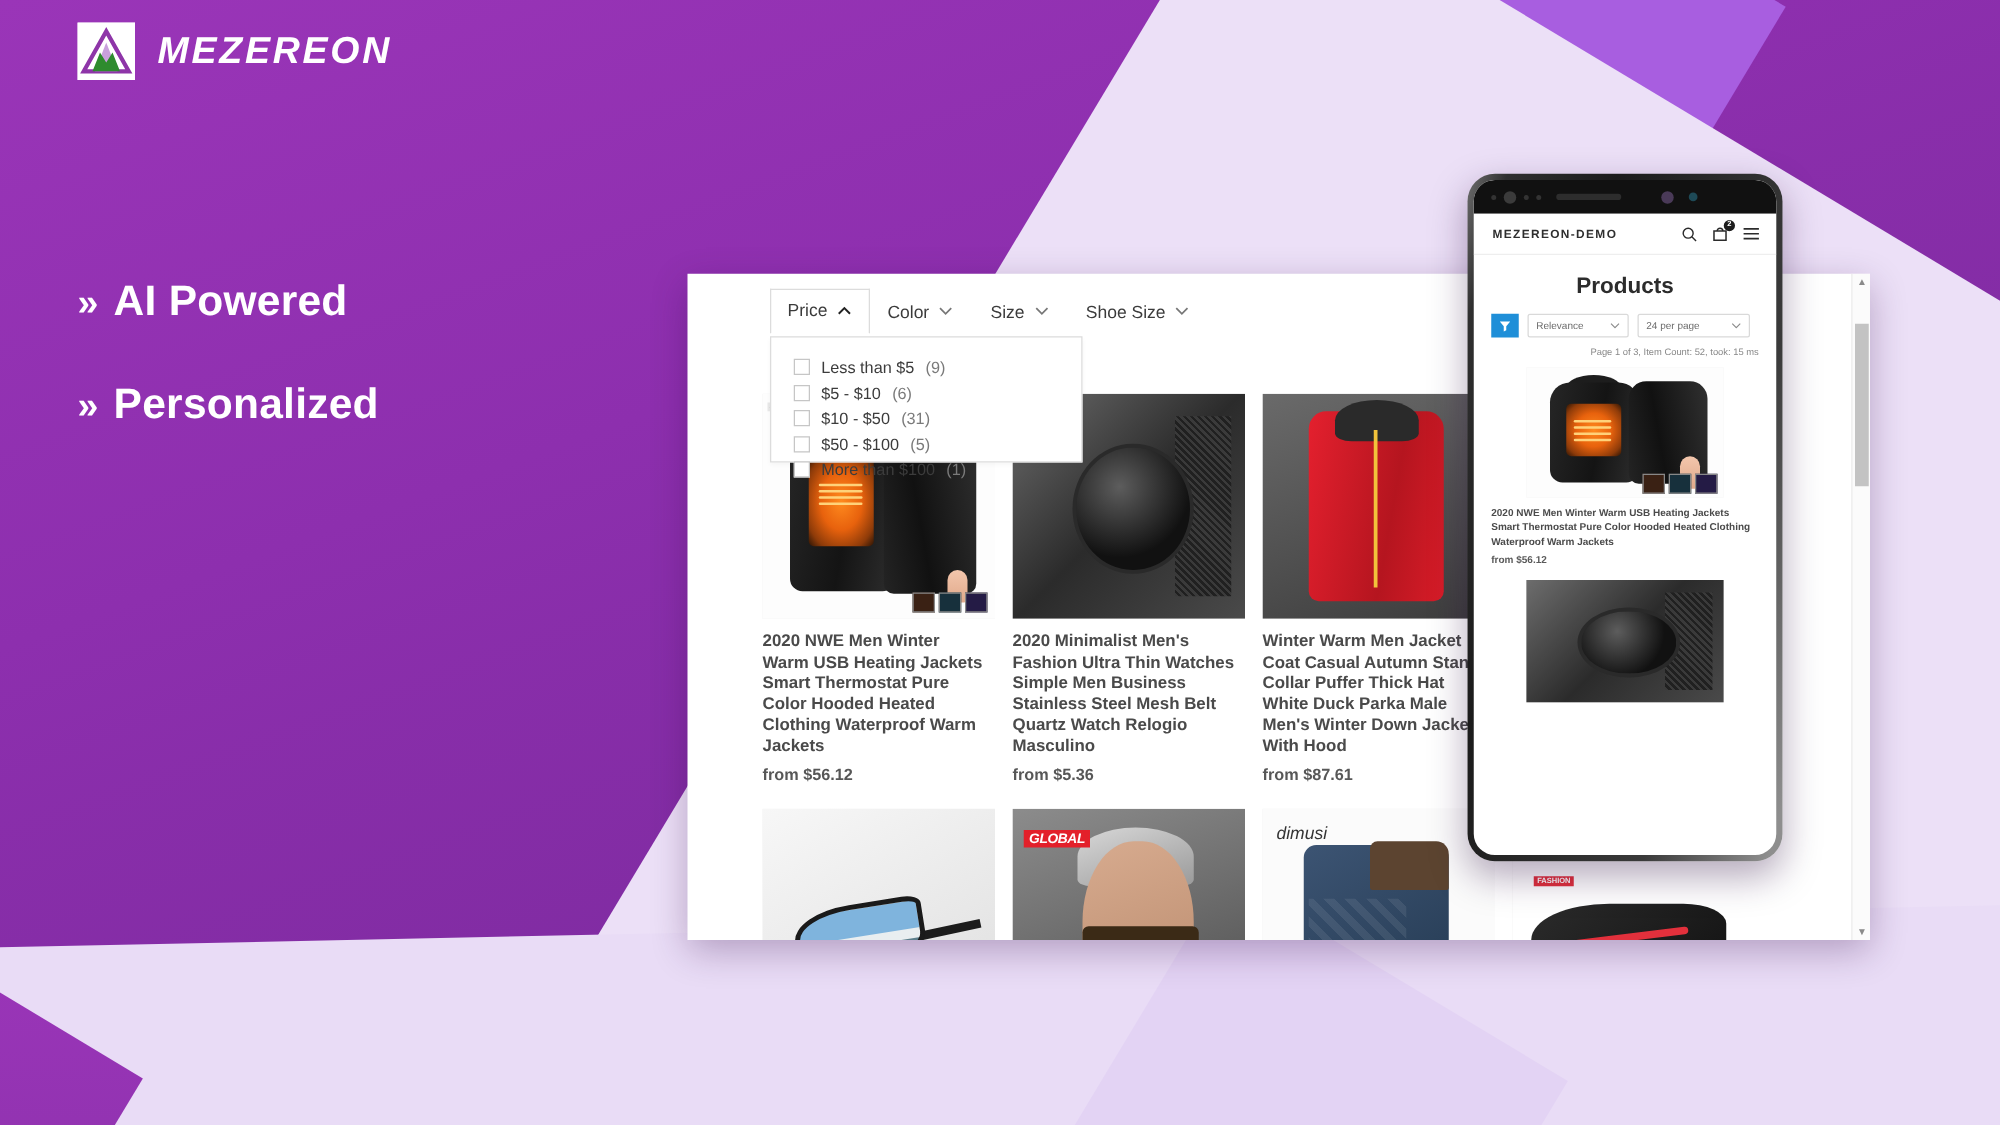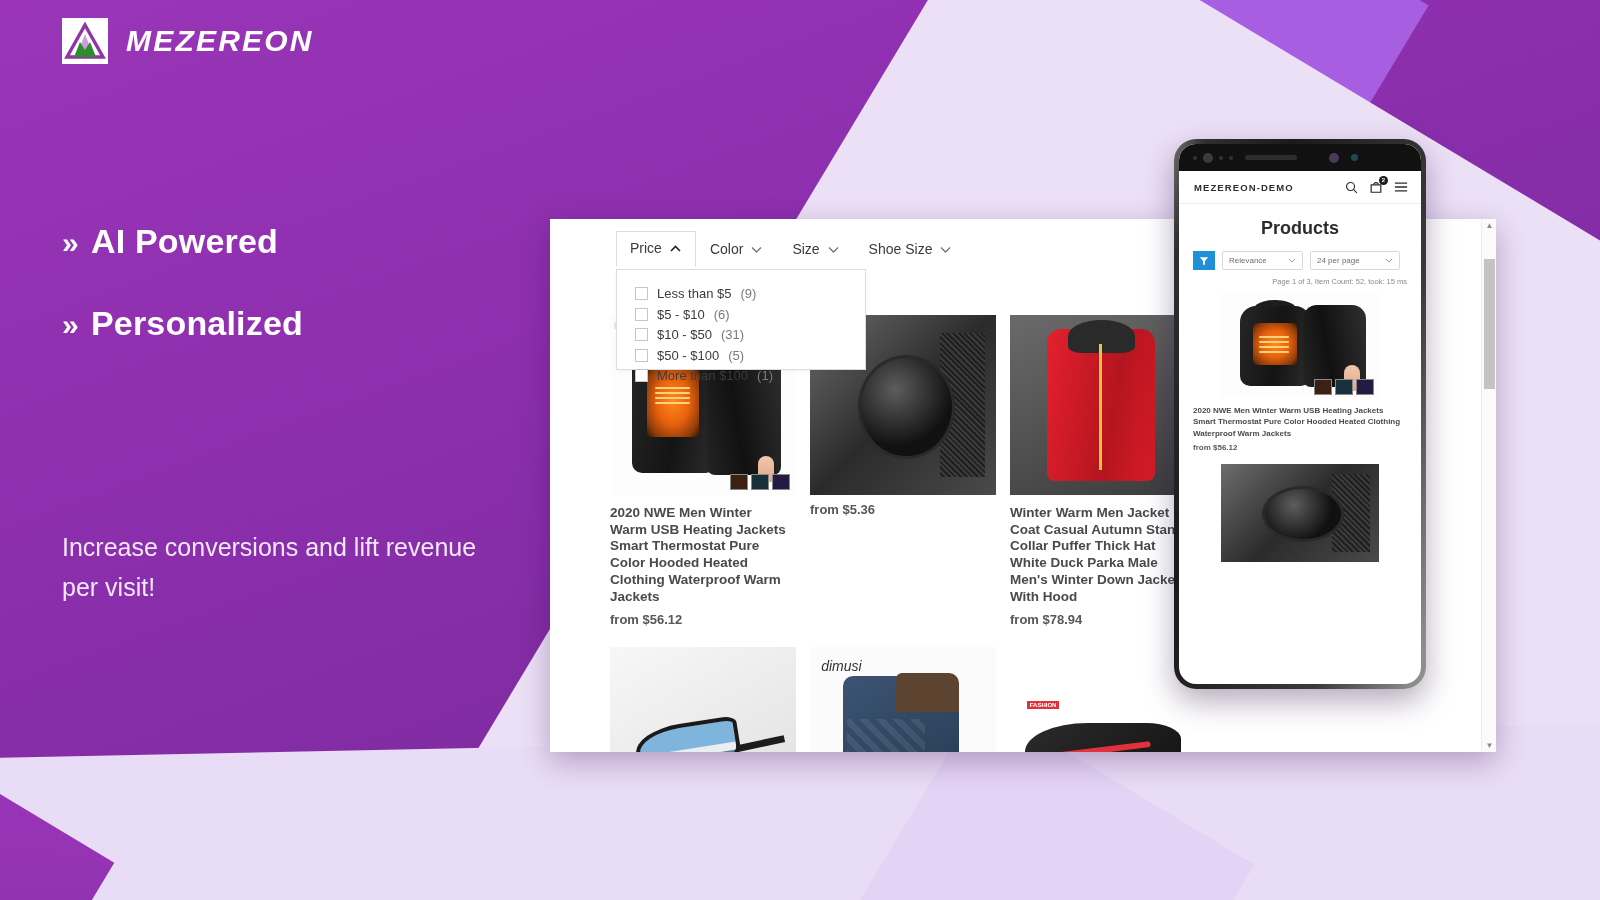--- a/index.html
+++ b/index.html
@@ -432,21 +432,20 @@
 
   <div id="copy">
     <div class="bullet">
       <span class="chev">»</span><span>AI Powered</span>
     </div>
     <div class="bullet">
       <span class="chev">»</span><span>Personalized</span>
     </div>
   </div>
 
-  <div id="subcopy">Increase conversions and lift revenue per visit!</div>
 
   <div id="desktop">
     <div id="desktop-inner">
 
       <div id="filter-bar">
         <div class="filter-tab active">
           <span>Price</span>
           <span class="caret up">
             <svg width="11" height="7" viewBox="0 0 11 7">
                 <path d="M1 6 L5.5 1.5 L10 6" fill="none" stroke="#222" stroke-width="1.6"></path>
@@ -535,33 +534,34 @@
           <div class="card-price">from $56.12</div>
         </div>
 
         <div class="card">
           <div class="card-img">
             <div class="wt">
                 <div class="strap"></div>
                 <div class="face"></div>
               </div>
           </div>
+          <div class="card-title">2020 Minimalist Men's Fashion Ultra Thin Watches Simple Men Business Stainless Steel Mesh Belt Quartz Watch Relogio Masculino</div>
           <div class="card-price">from $5.36</div>
         </div>
 
         <div class="card">
           <div class="card-img">
             <div class="rj">
                 <div class="coat"></div>
                 <div class="hood2"></div>
                 <div class="zip"></div>
               </div>
           </div>
           <div class="card-title">Winter Warm Men Jacket Coat Casual Autumn Stand Collar Puffer Thick Hat White Duck Parka Male Men's Winter Down Jacket With Hood</div>
-          <div class="card-price">from $78.94</div>
+          <div class="card-price">from $87.61</div>
         </div>
 
         <div class="card">
           <div class="card-img">
             <div class="rj" style="background:linear-gradient(150deg,#8a8a8a,#4a4a4a)">
                 <div class="coat" style="background:linear-gradient(100deg,#d94450,#9d1b24)"></div>
               </div>
           </div>
           <div class="card-title"></div>
           <div class="card-price"></div>
@@ -569,20 +569,30 @@
 
         <div class="card">
           <div class="card-img">
             <div class="sg">
                 <div class="arm"></div>
                 <div class="lens"></div>
               </div>
           </div>
         </div>
 
+        <div class="card">
+          <div class="card-img">
+            <div class="gl">
+              <div class="hair"></div>
+                <div class="head"></div>
+                <div class="shades"></div>
+              <span class="label">GLOBAL</span>
+            </div>
+          </div>
+        </div>
 
         <div class="card">
           <div class="card-img">
             <div class="bj">
               <span class="brand">dimusi</span>
               <div class="torso"></div>
                 <div class="quilt"></div>
                 <div class="shoulder"></div>
             </div>
           </div>

